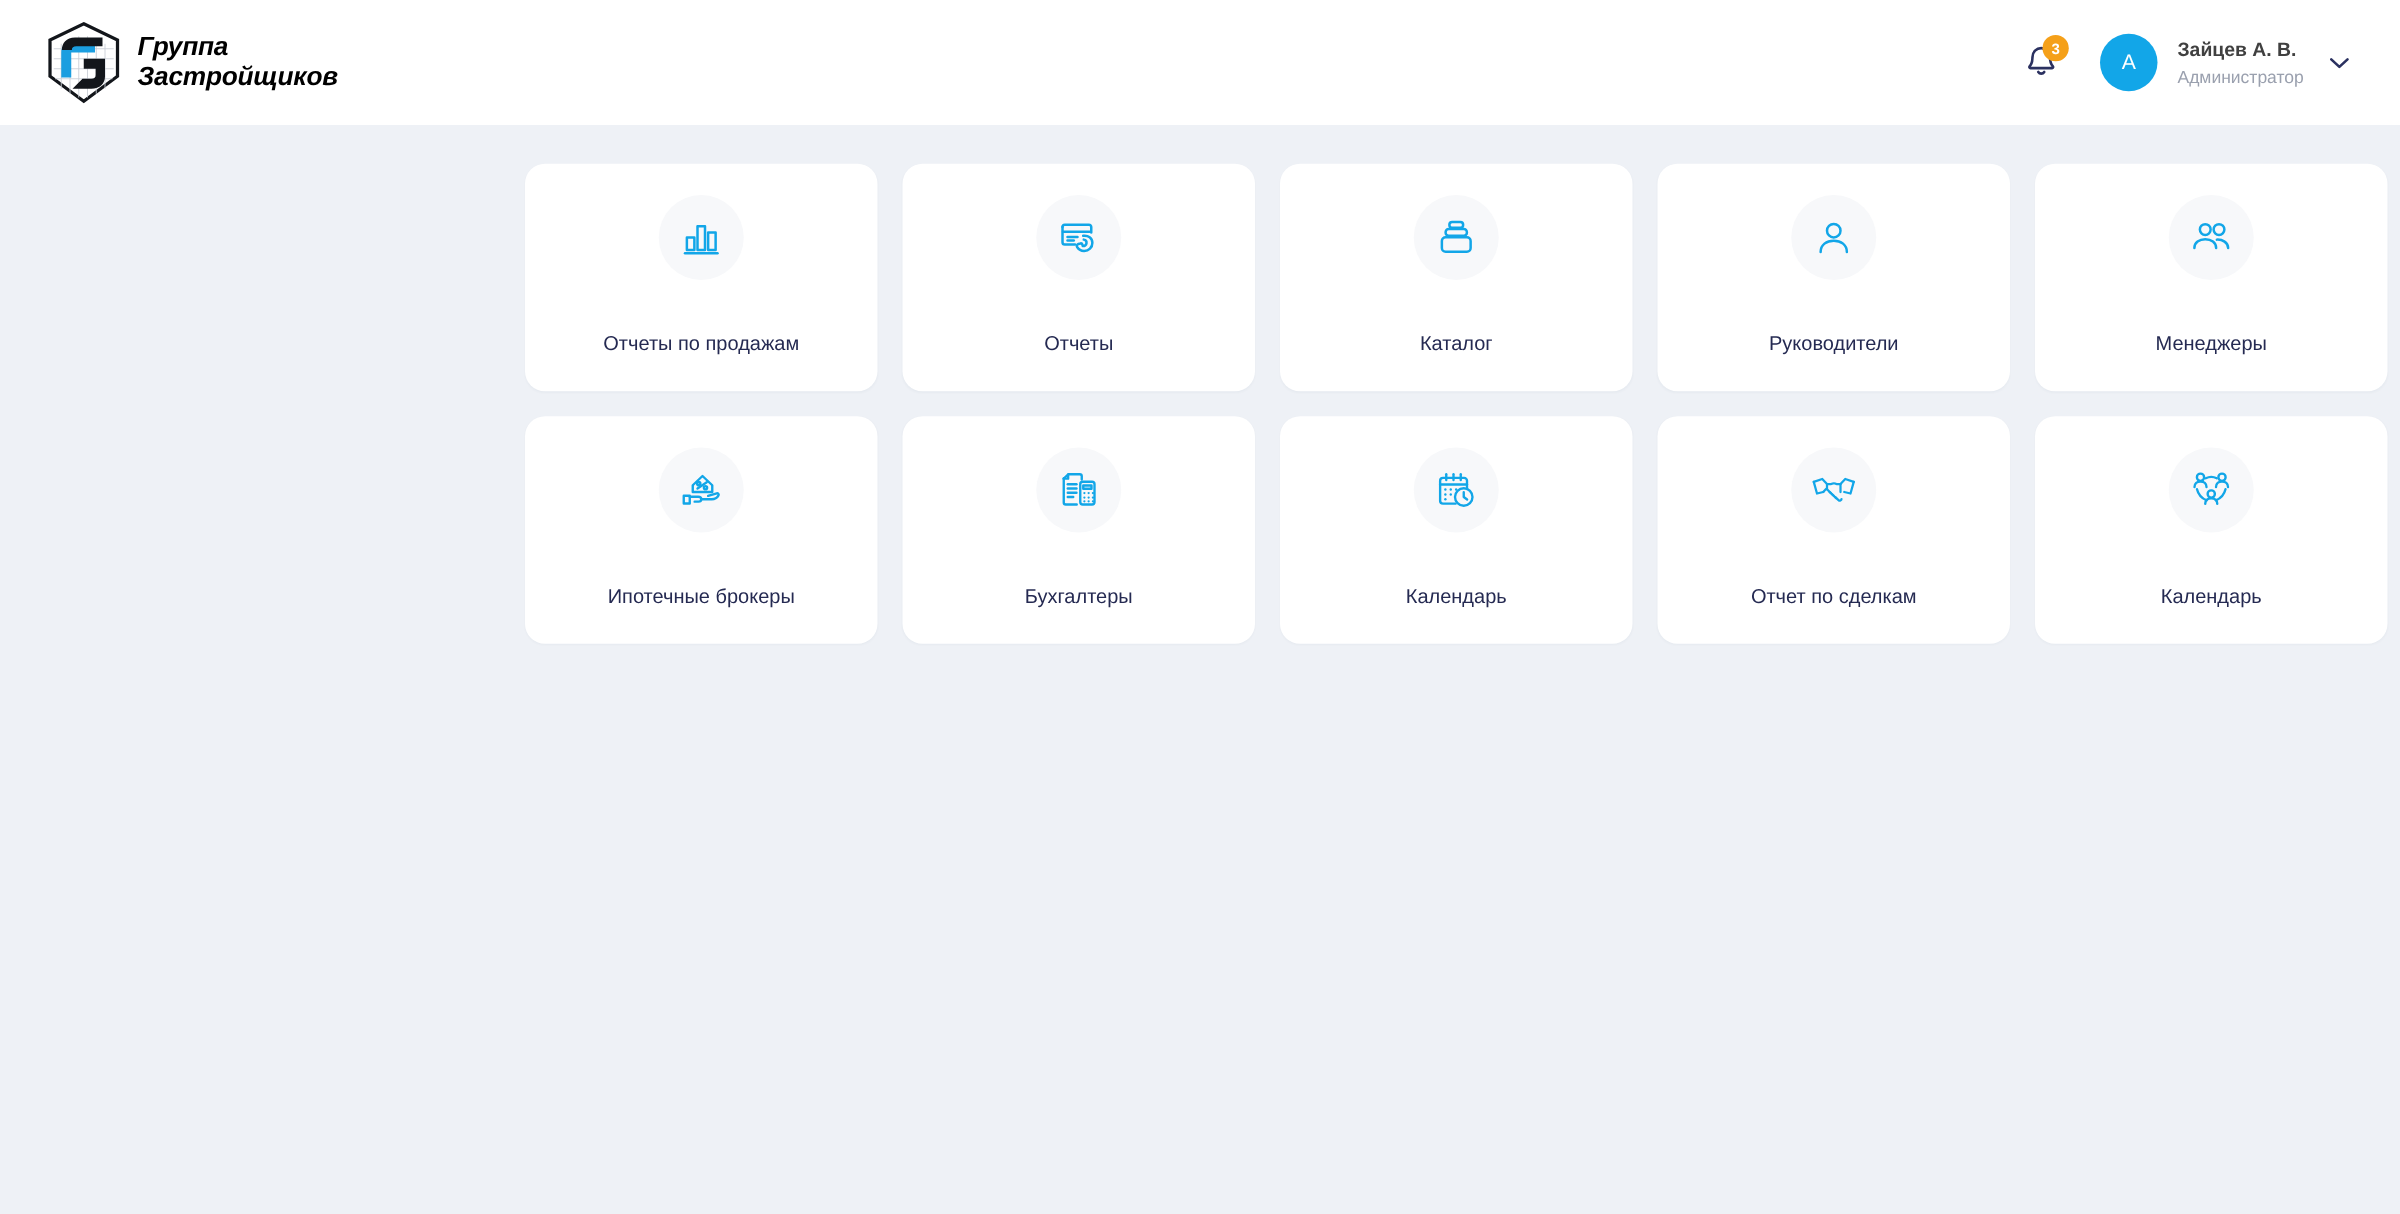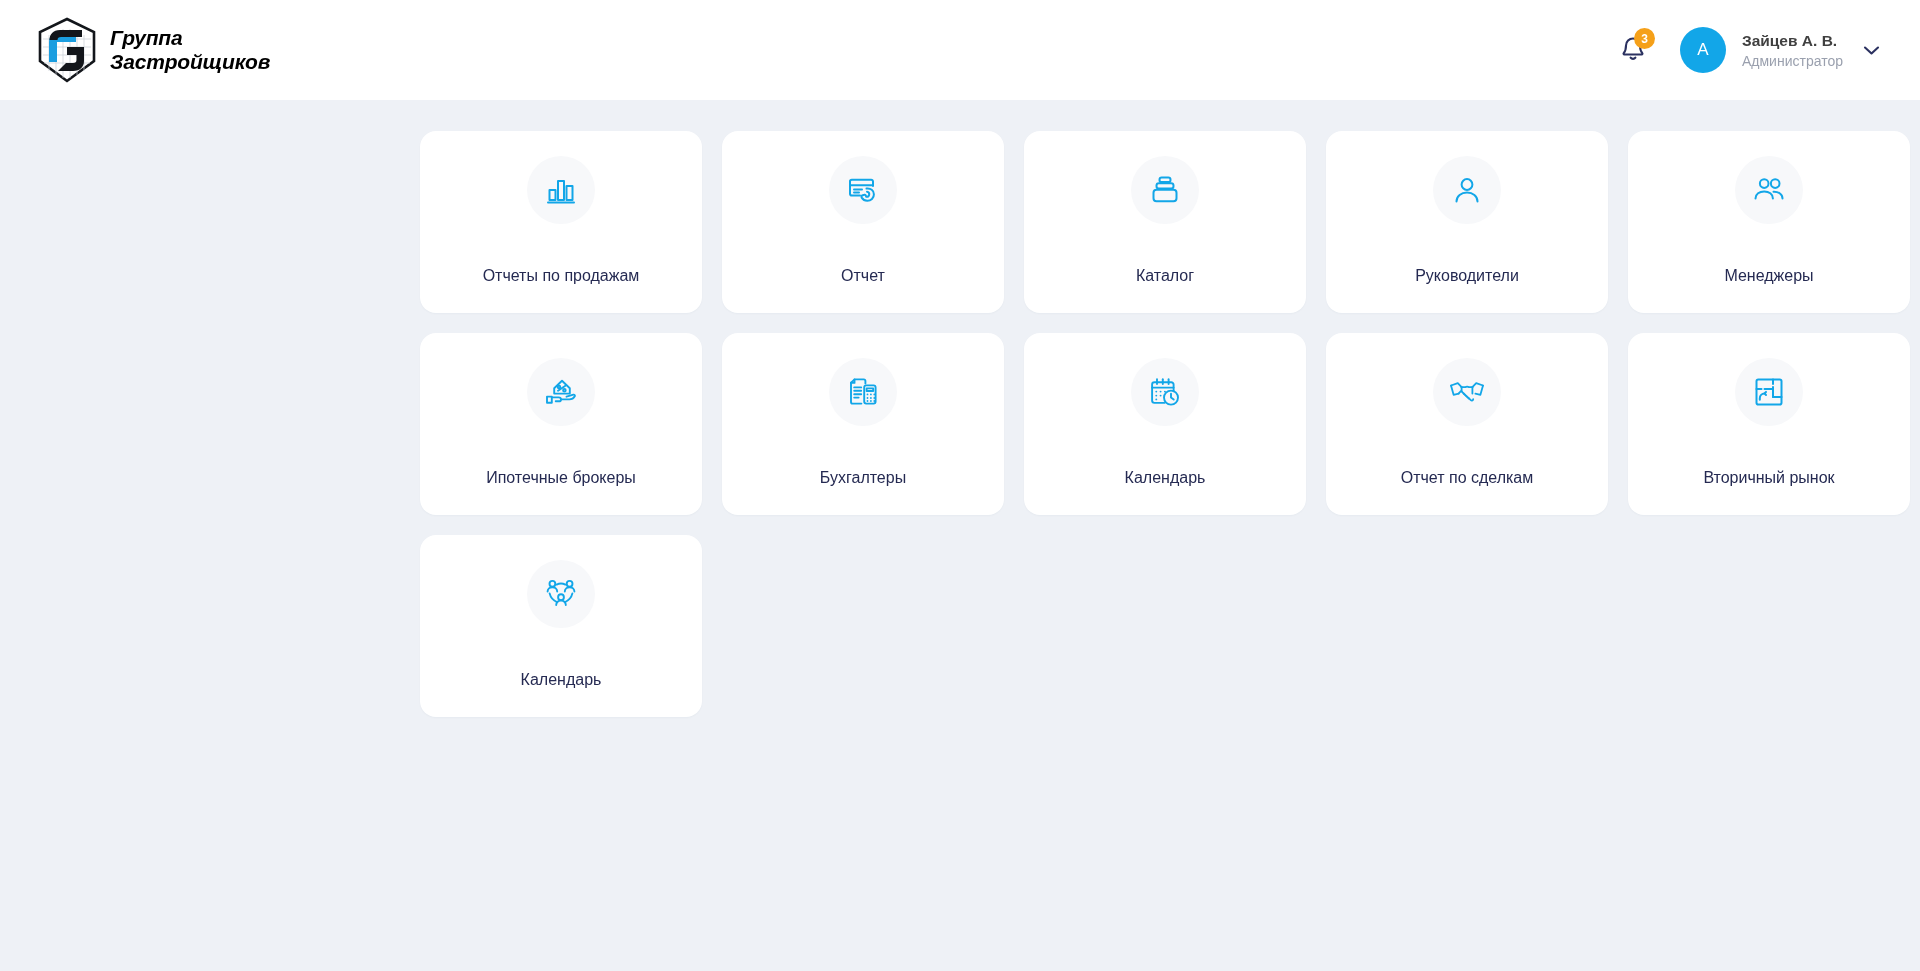--- a/index.html
+++ b/index.html
@@ -268,21 +268,21 @@
       <div class="tile-icon-bg">
         <svg width="34" height="34" viewBox="0 0 34 34" fill="none" stroke="#12a6e8" stroke-width="2" stroke-linecap="round" stroke-linejoin="round">
           <path d="M4 8.5 A1.8 1.8 0 0 1 5.8 6.7 H25.2 A1.8 1.8 0 0 1 27 8.5 V13"></path>
           <path d="M4 8.5 V20.8 A1.8 1.8 0 0 0 5.8 22.6 H14"></path>
           <path d="M4.4 12.3 H26.6"></path>
           <path d="M8 16.6 H16"></path>
           <path d="M8 19.4 H13"></path>
           <path d="M20.5 15.6c4.2-.6 7.3 2 7.4 5.6.1 3.8-3 6.7-6.7 6.6-2.3-.1-4.3-1.3-5.5-3.2-.6-1-.1-2.1 1-2.4l1.6-.4c.7-.2 1.4.2 1.6.9l.3 1.1c1.5.2 2.8-.8 3-2.2.2-1.5-.8-2.7-2.2-2.9"></path>
         </svg>
       </div>
-      <div class="tile-label">Отчет</div>
+      <div class="tile-label">Отчеты</div>
     </div>
 
     <div class="tile">
       <div class="tile-icon-bg">
         <svg width="34" height="34" viewBox="0 0 34 34" fill="none" stroke="#12a6e8" stroke-width="2" stroke-linecap="round" stroke-linejoin="round">
           <rect x="11.5" y="4.5" width="11" height="4.6" rx="2.2"></rect>
           <rect x="8.5" y="10.2" width="17" height="5.4" rx="2.4"></rect>
           <rect x="5.5" y="16.8" width="23" height="11.5" rx="3"></rect>
         </svg>
       </div>
@@ -387,35 +387,20 @@
           <path d="M12.6 16.4 l3.2 3.2"></path>
           <path d="M14.6 18.5 l3.4 3.1"></path>
           <path d="M16.8 20.6 l3.1 2.9"></path>
           <path d="M19.2 22.7 l2.6 2.4 c1 .9 2.4 .3 2.4-.9"></path>
           <path d="M9.6 18.6 l2.2-2.4"></path>
         </svg>
       </div>
       <div class="tile-label">Отчет по сделкам</div>
     </div>
 
-    <div class="tile">
-      <div class="tile-icon-bg">
-        <svg width="34" height="34" viewBox="0 0 34 34" fill="none" stroke="#12a6e8" stroke-width="2" stroke-linecap="round" stroke-linejoin="round">
-          <rect x="4.5" y="4.5" width="25" height="25" rx="1.8"></rect>
-          <path d="M4.5 14 H9.5"></path>
-          <path d="M12.5 14 H21 V22"></path>
-          <path d="M21 22 H29.5"></path>
-          <path d="M21 4.5 V9"></path>
-          <path d="M21 12 V14"></path>
-          <path d="M12.5 18.5 c-2.7 0-4.7 2.1-4.7 4.8 v1.5"></path>
-          <path d="M14 20 L12.4 18.4 L14 16.9"></path>
-        </svg>
-      </div>
-      <div class="tile-label">Вторичный рынок</div>
-    </div>
 
 
     <div class="tile">
       <div class="tile-icon-bg">
         <svg width="34" height="34" viewBox="0 0 34 34" fill="none" stroke="#12a6e8" stroke-width="1.9" stroke-linecap="round" stroke-linejoin="round">
           <circle cx="8.4" cy="6.8" r="2.9"></circle>
           <path d="M3.6 14.6 c0-2.7 2.1-4.4 4.8-4.4 s4.8 1.7 4.8 4.4"></path>
           <circle cx="25.6" cy="6.8" r="2.9"></circle>
           <path d="M20.8 14.6 c0-2.7 2.1-4.4 4.8-4.4 s4.8 1.7 4.8 4.4"></path>
           <circle cx="17" cy="20.2" r="2.9"></circle>

